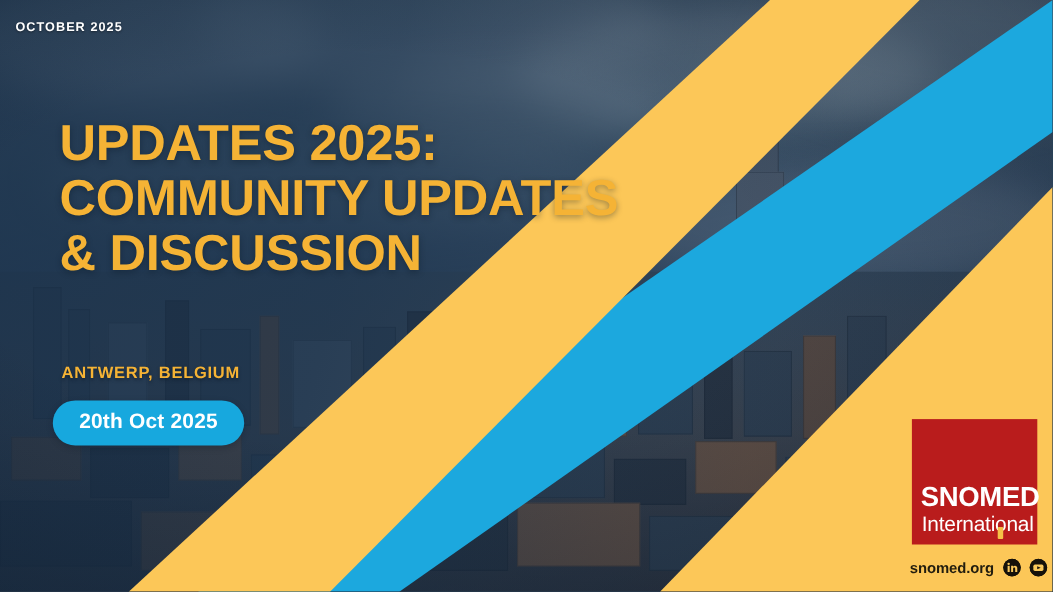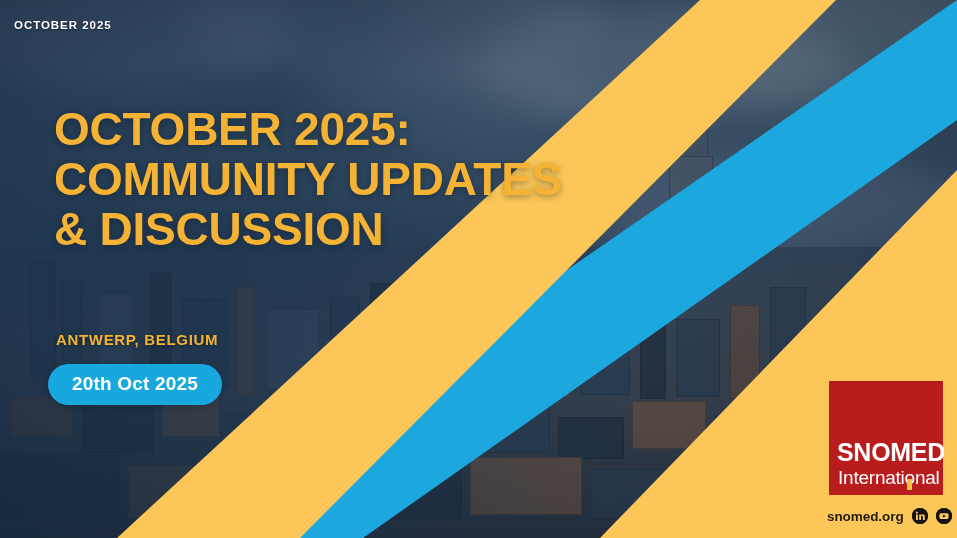--- a/index.html
+++ b/index.html
@@ -271,21 +271,21 @@
 
       <polygon points="836,0 700,0 117,538 300,538" fill="#FCC758"></polygon>
     </svg>
   </div>
 
   <div class="eyebrow">
     <div>OCTOBER 2025</div>
   </div>
 
   <h1 class="title">
-    <span class="ln">OCTOBER 2025:</span>
+    <span class="ln">UPDATES 2025:</span>
     <span class="ln">COMMUNITY UPDATES</span>
     <span class="ln">&amp; DISCUSSION</span>
   </h1>
 
   <div class="location">ANTWERP, BELGIUM</div>
 
   <div class="datepill">20th Oct 2025</div>
 
   <div class="logo-wrap">
     <div class="logo-square">

